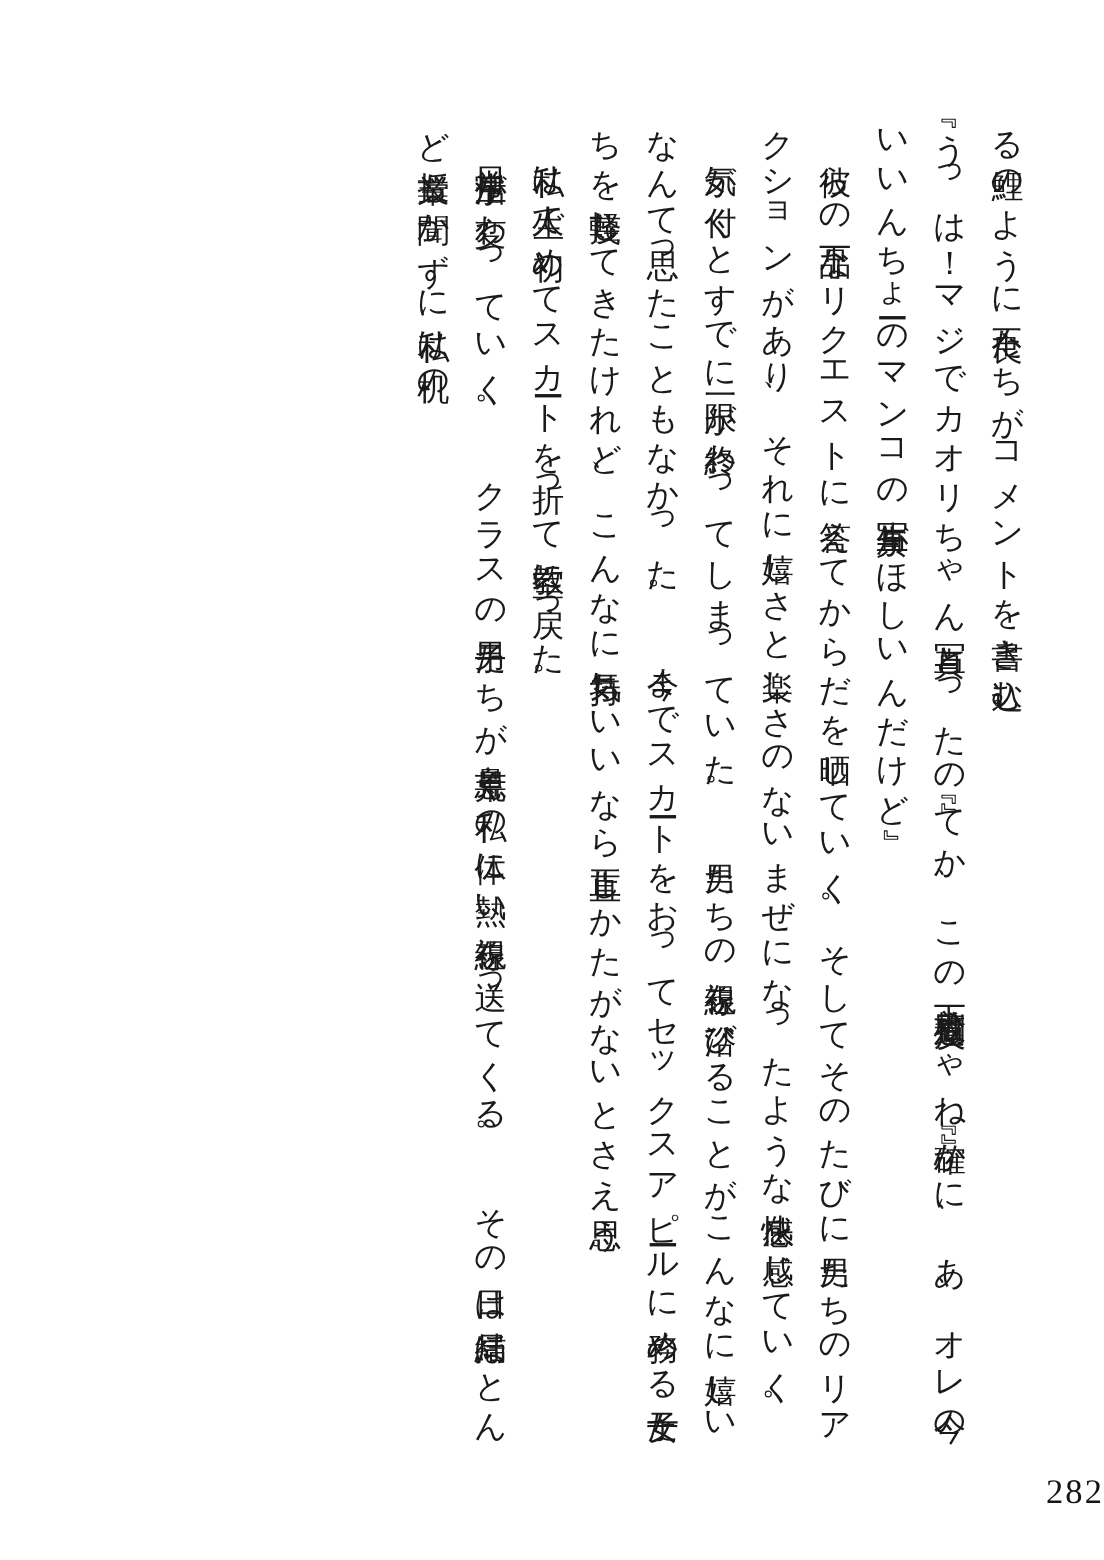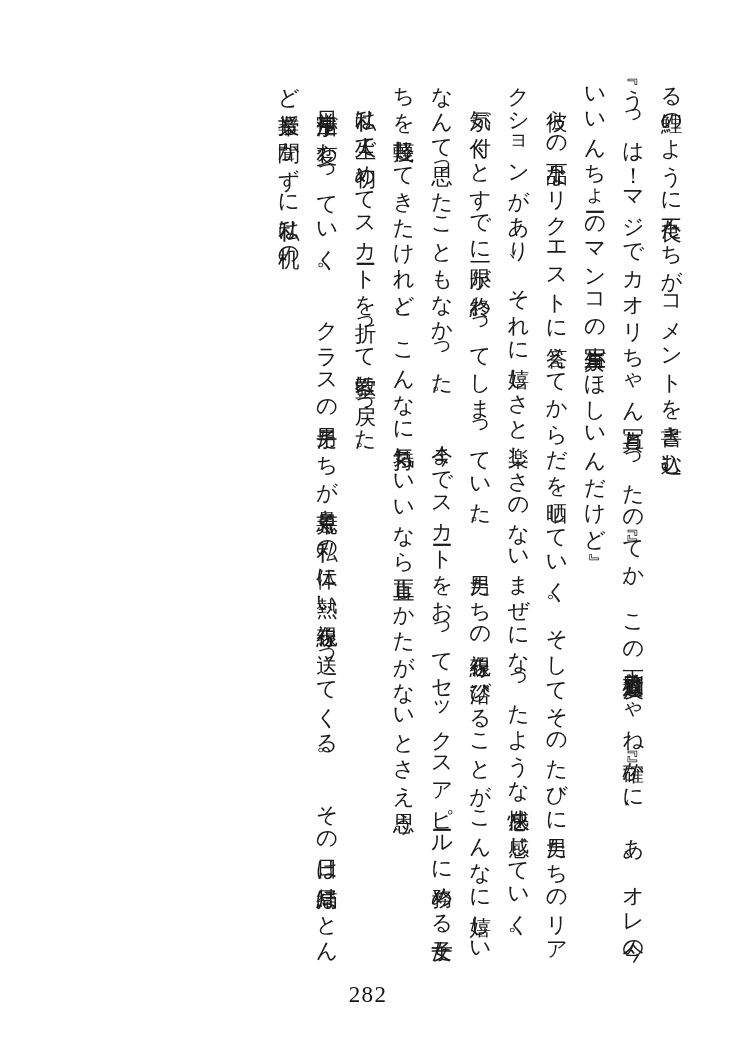--- a/index.html
+++ b/index.html
@@ -42,21 +42,21 @@
     text-indent: 0;
   }
   .text-block p.indent {
     text-indent: 1em;
   }
   .page-number {
     position: absolute;
     left: 0;
     right: 0;
     bottom: 32px;
-    text-align: center;
+    text-align: right;
     font-size: 23px;
     letter-spacing: 0.06em;
     color: #141414;
     font-family: "Liberation Serif", "DejaVu Serif", serif;
   }
 </style>
 </head>
 <body>
 
 <div class="page">

